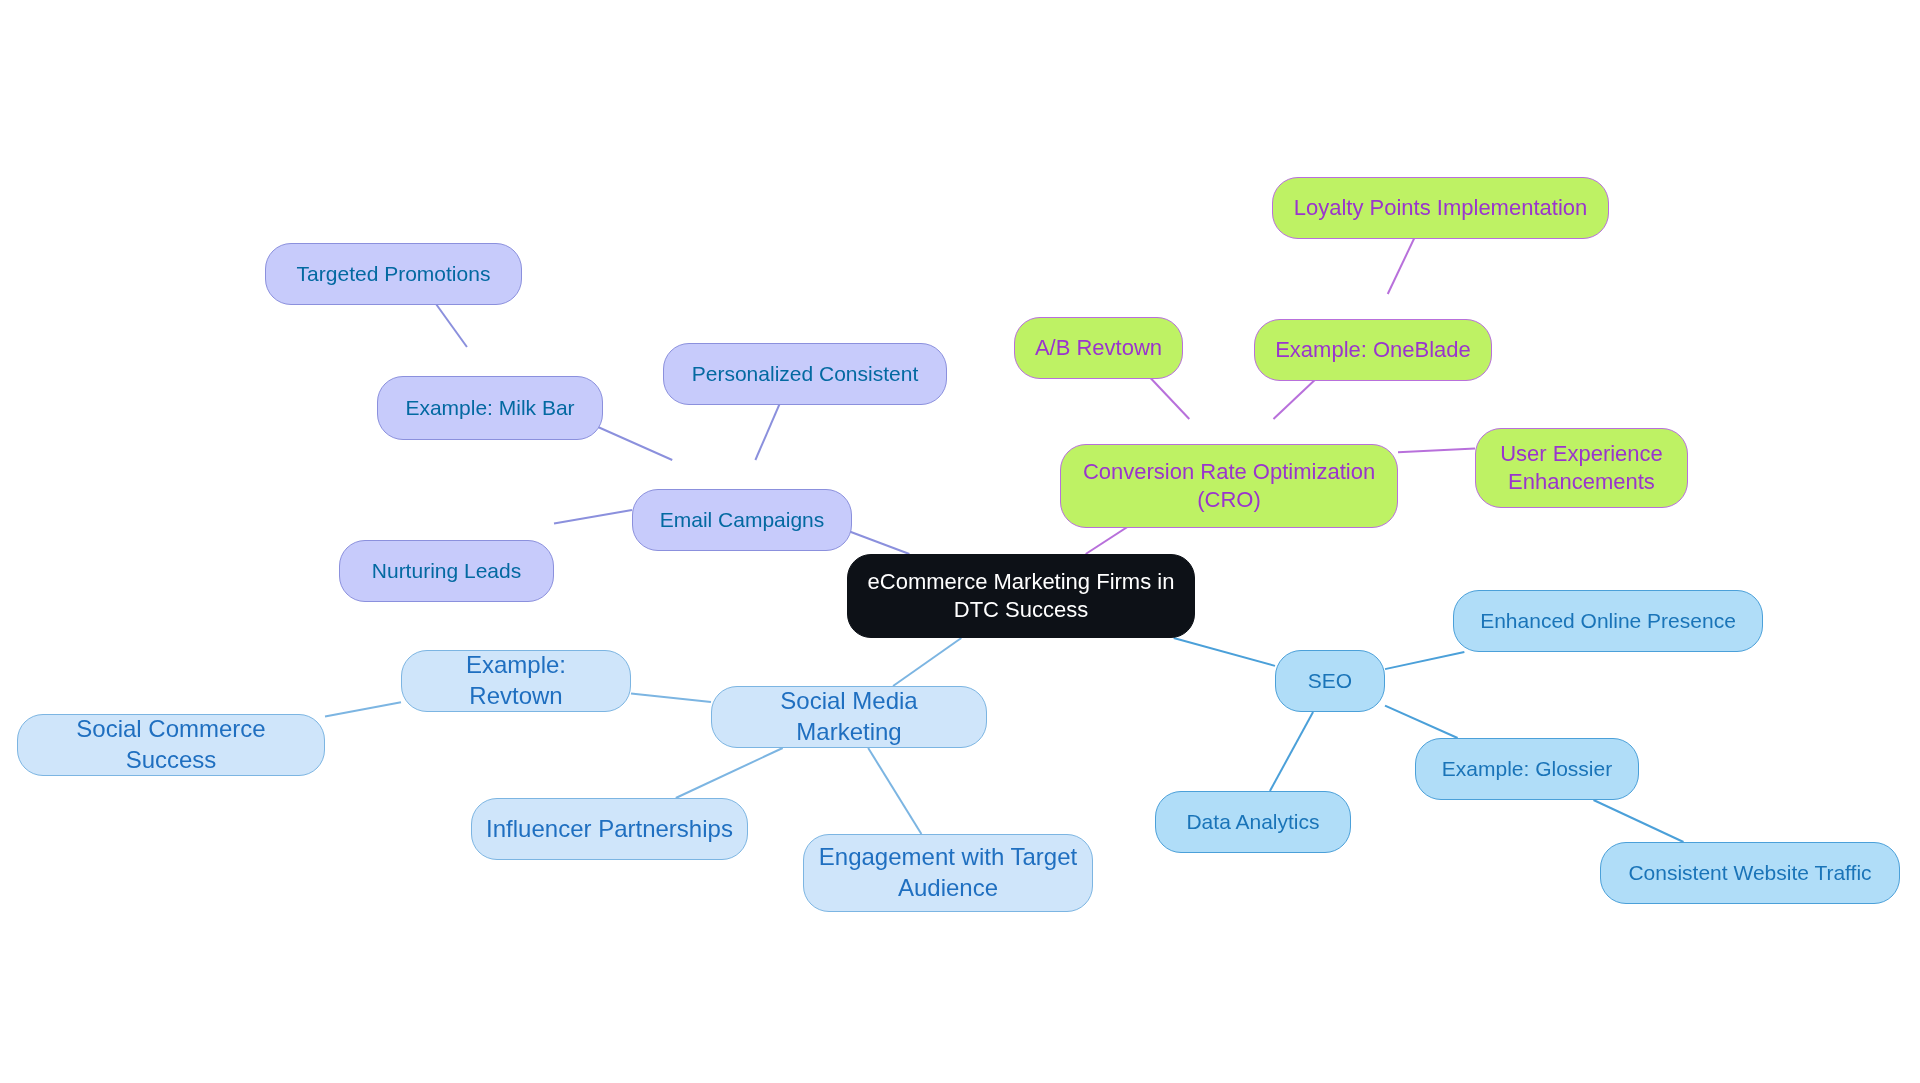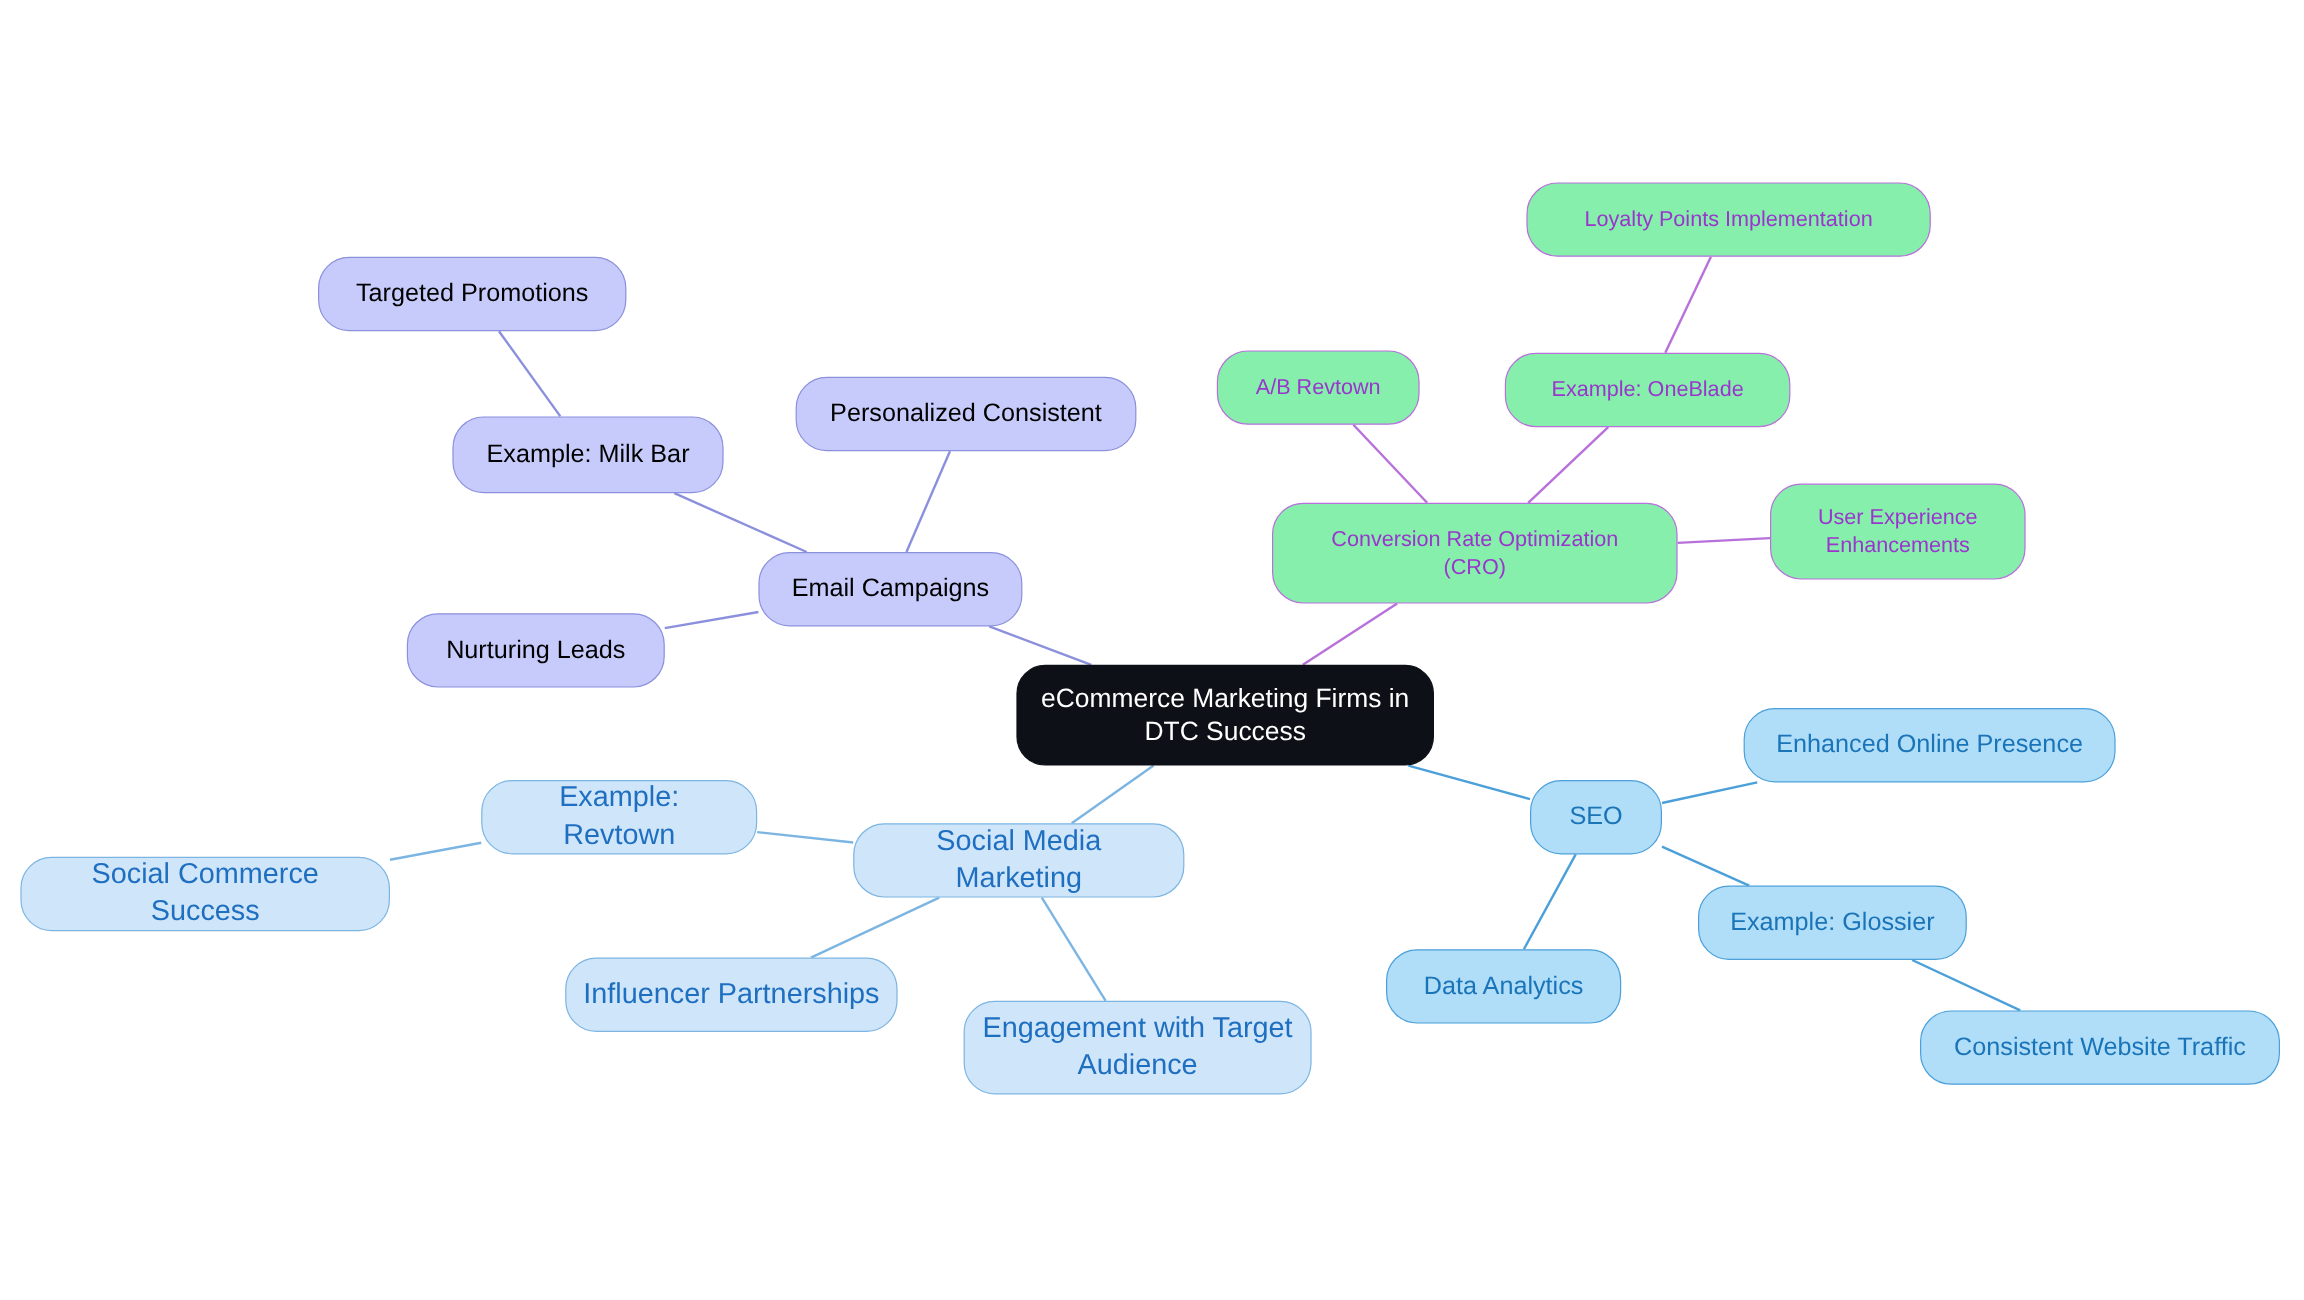--- a/index.html
+++ b/index.html
@@ -44,30 +44,32 @@
   .node-root {
     background: #0d1117;
     border-color: #0d1117;
     color: #ffffff;
     border-radius: 24px;
     font-size: 22px;
   }
   .node-violet {
     background: #c7cbfb;
     border-color: #8b90dd;
-    color: #000000;
+    color: #0369a1;
     border-radius: 26px;
     font-size: 21px;
+    margin-top: 29px;
   }
   .node-pink {
-    background: #86efac;
+    background: #bef264;
     border-color: #b870db;
     color: #9a35cd;
     border-radius: 26px;
-    font-size: 18px;
+    font-size: 22px;
+    margin-top: 25px;
   }
   .node-blue {
     background: #b0ddf8;
     border-color: #4ba0d9;
     color: #1a74b8;
     border-radius: 26px;
     font-size: 21px;
   }
   .node-lightblue {
     background: #cfe5fa;

